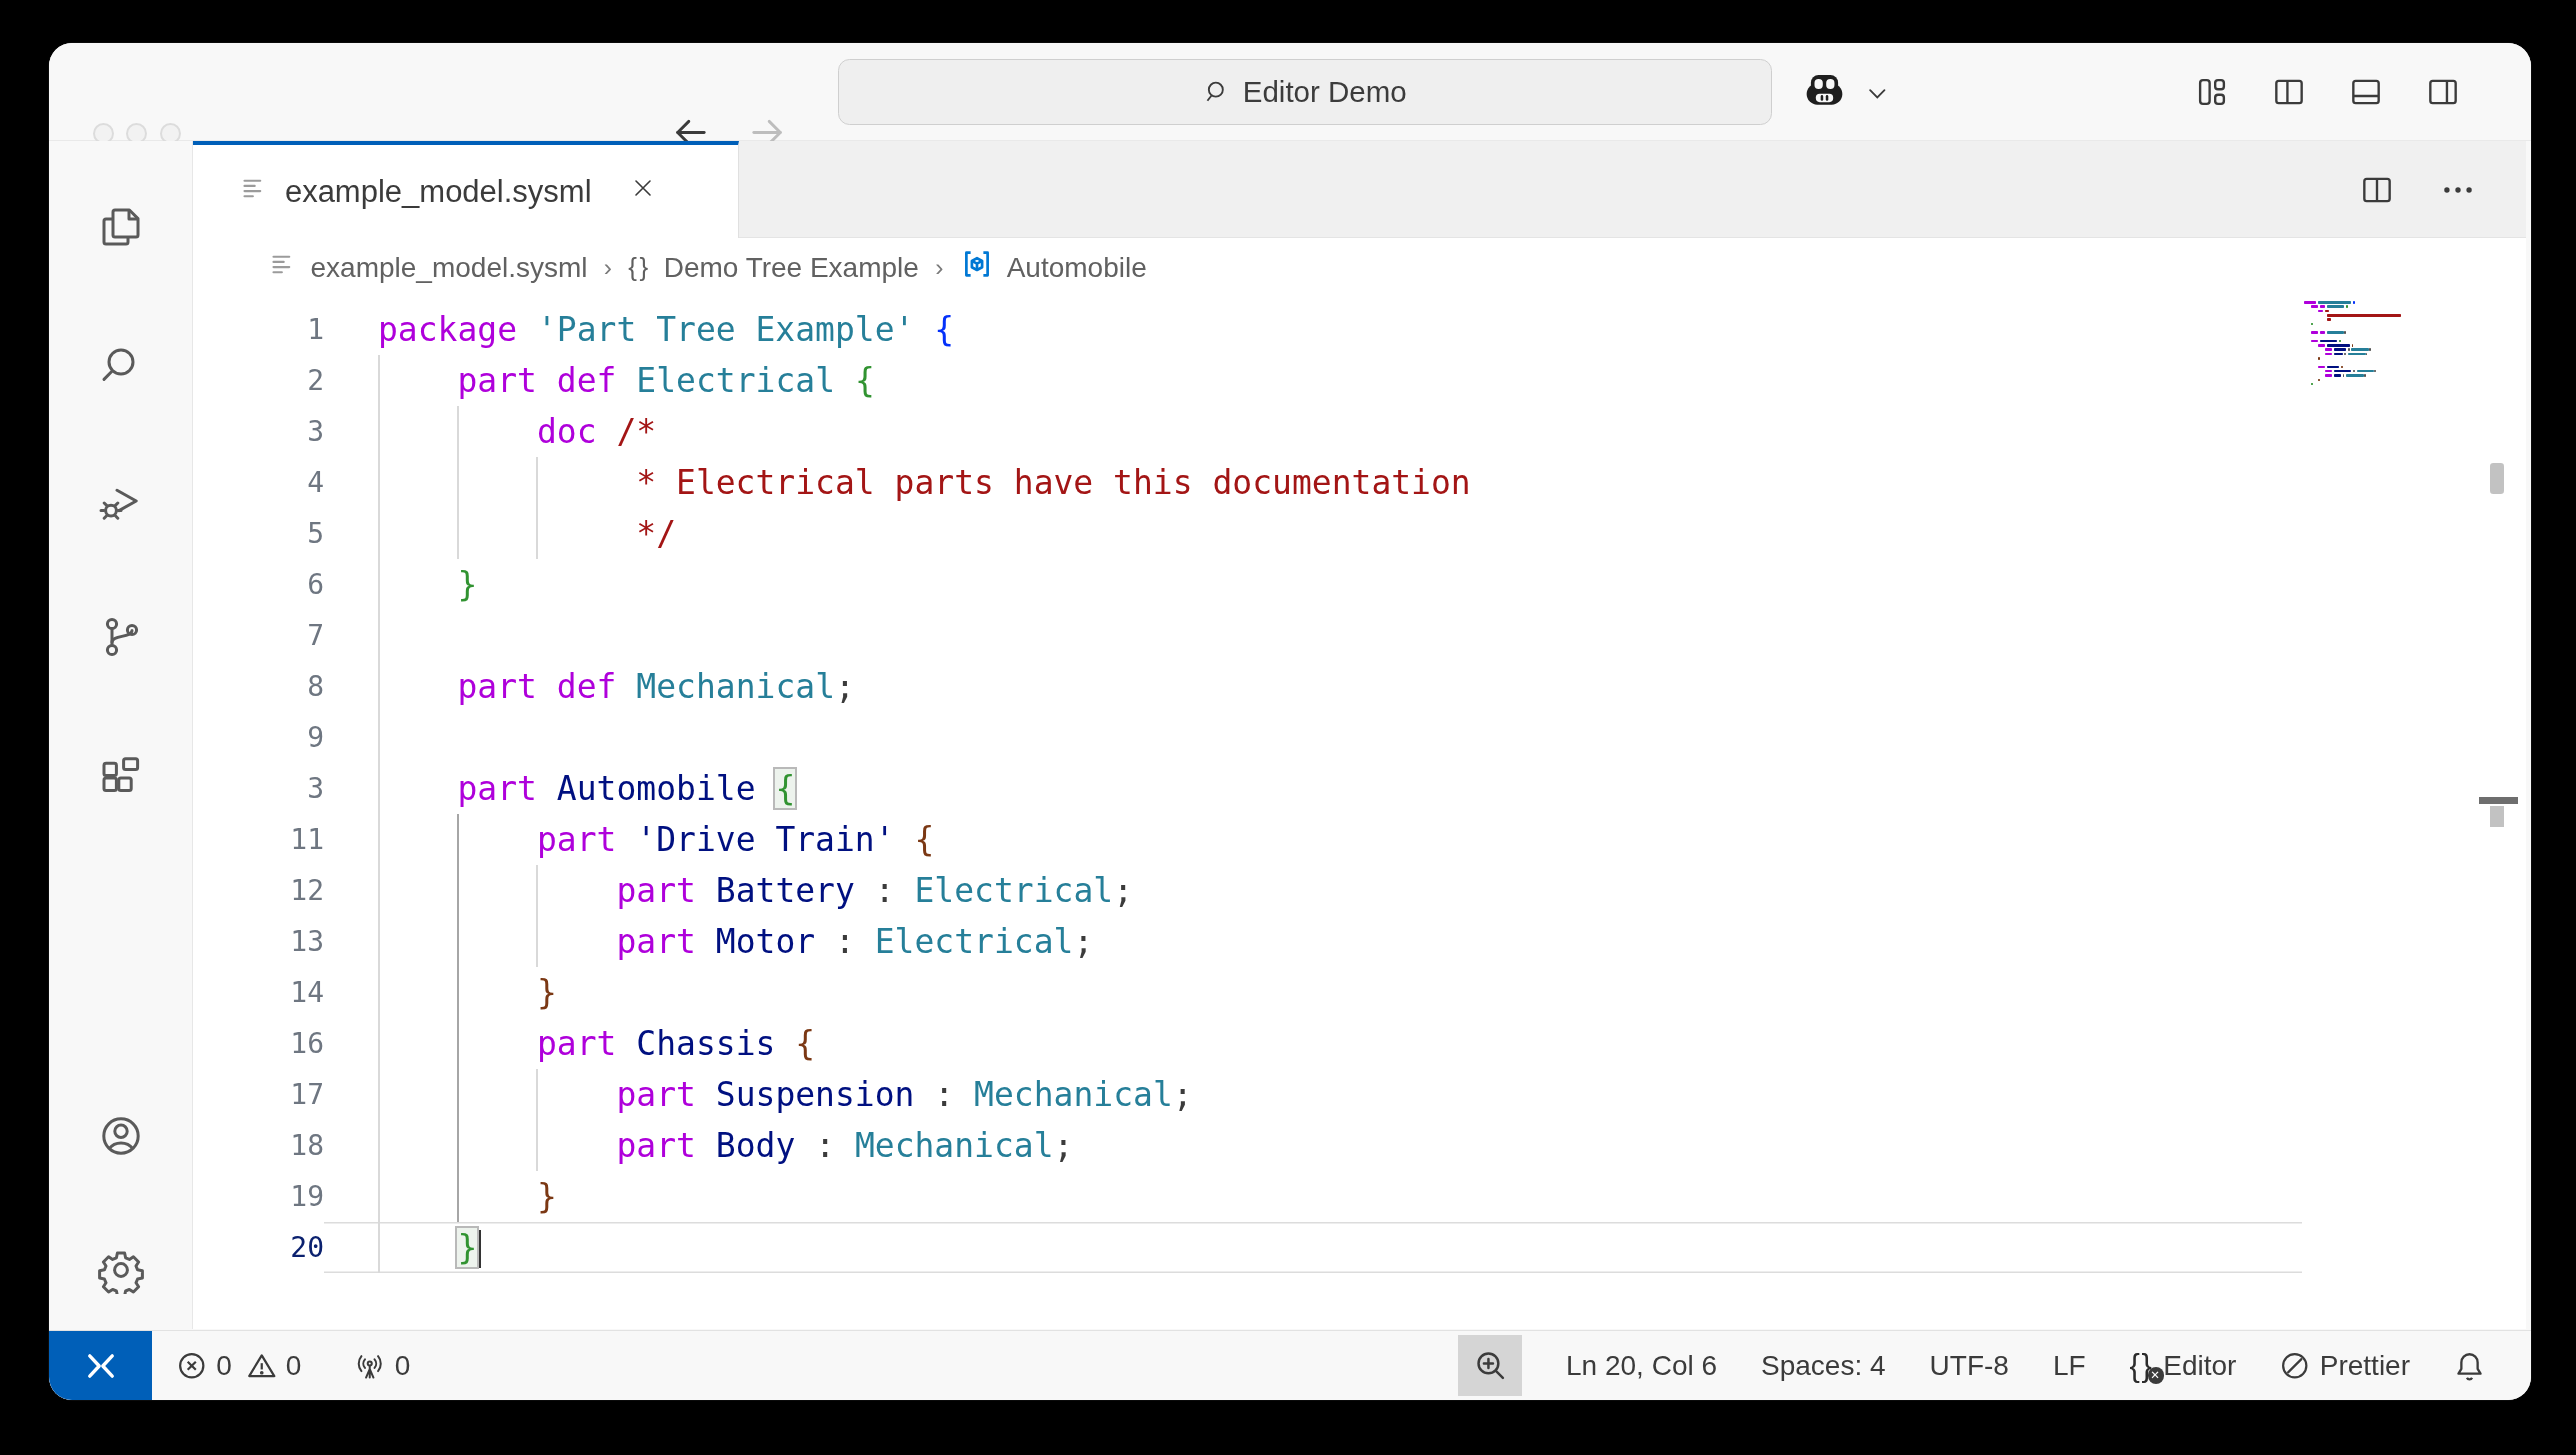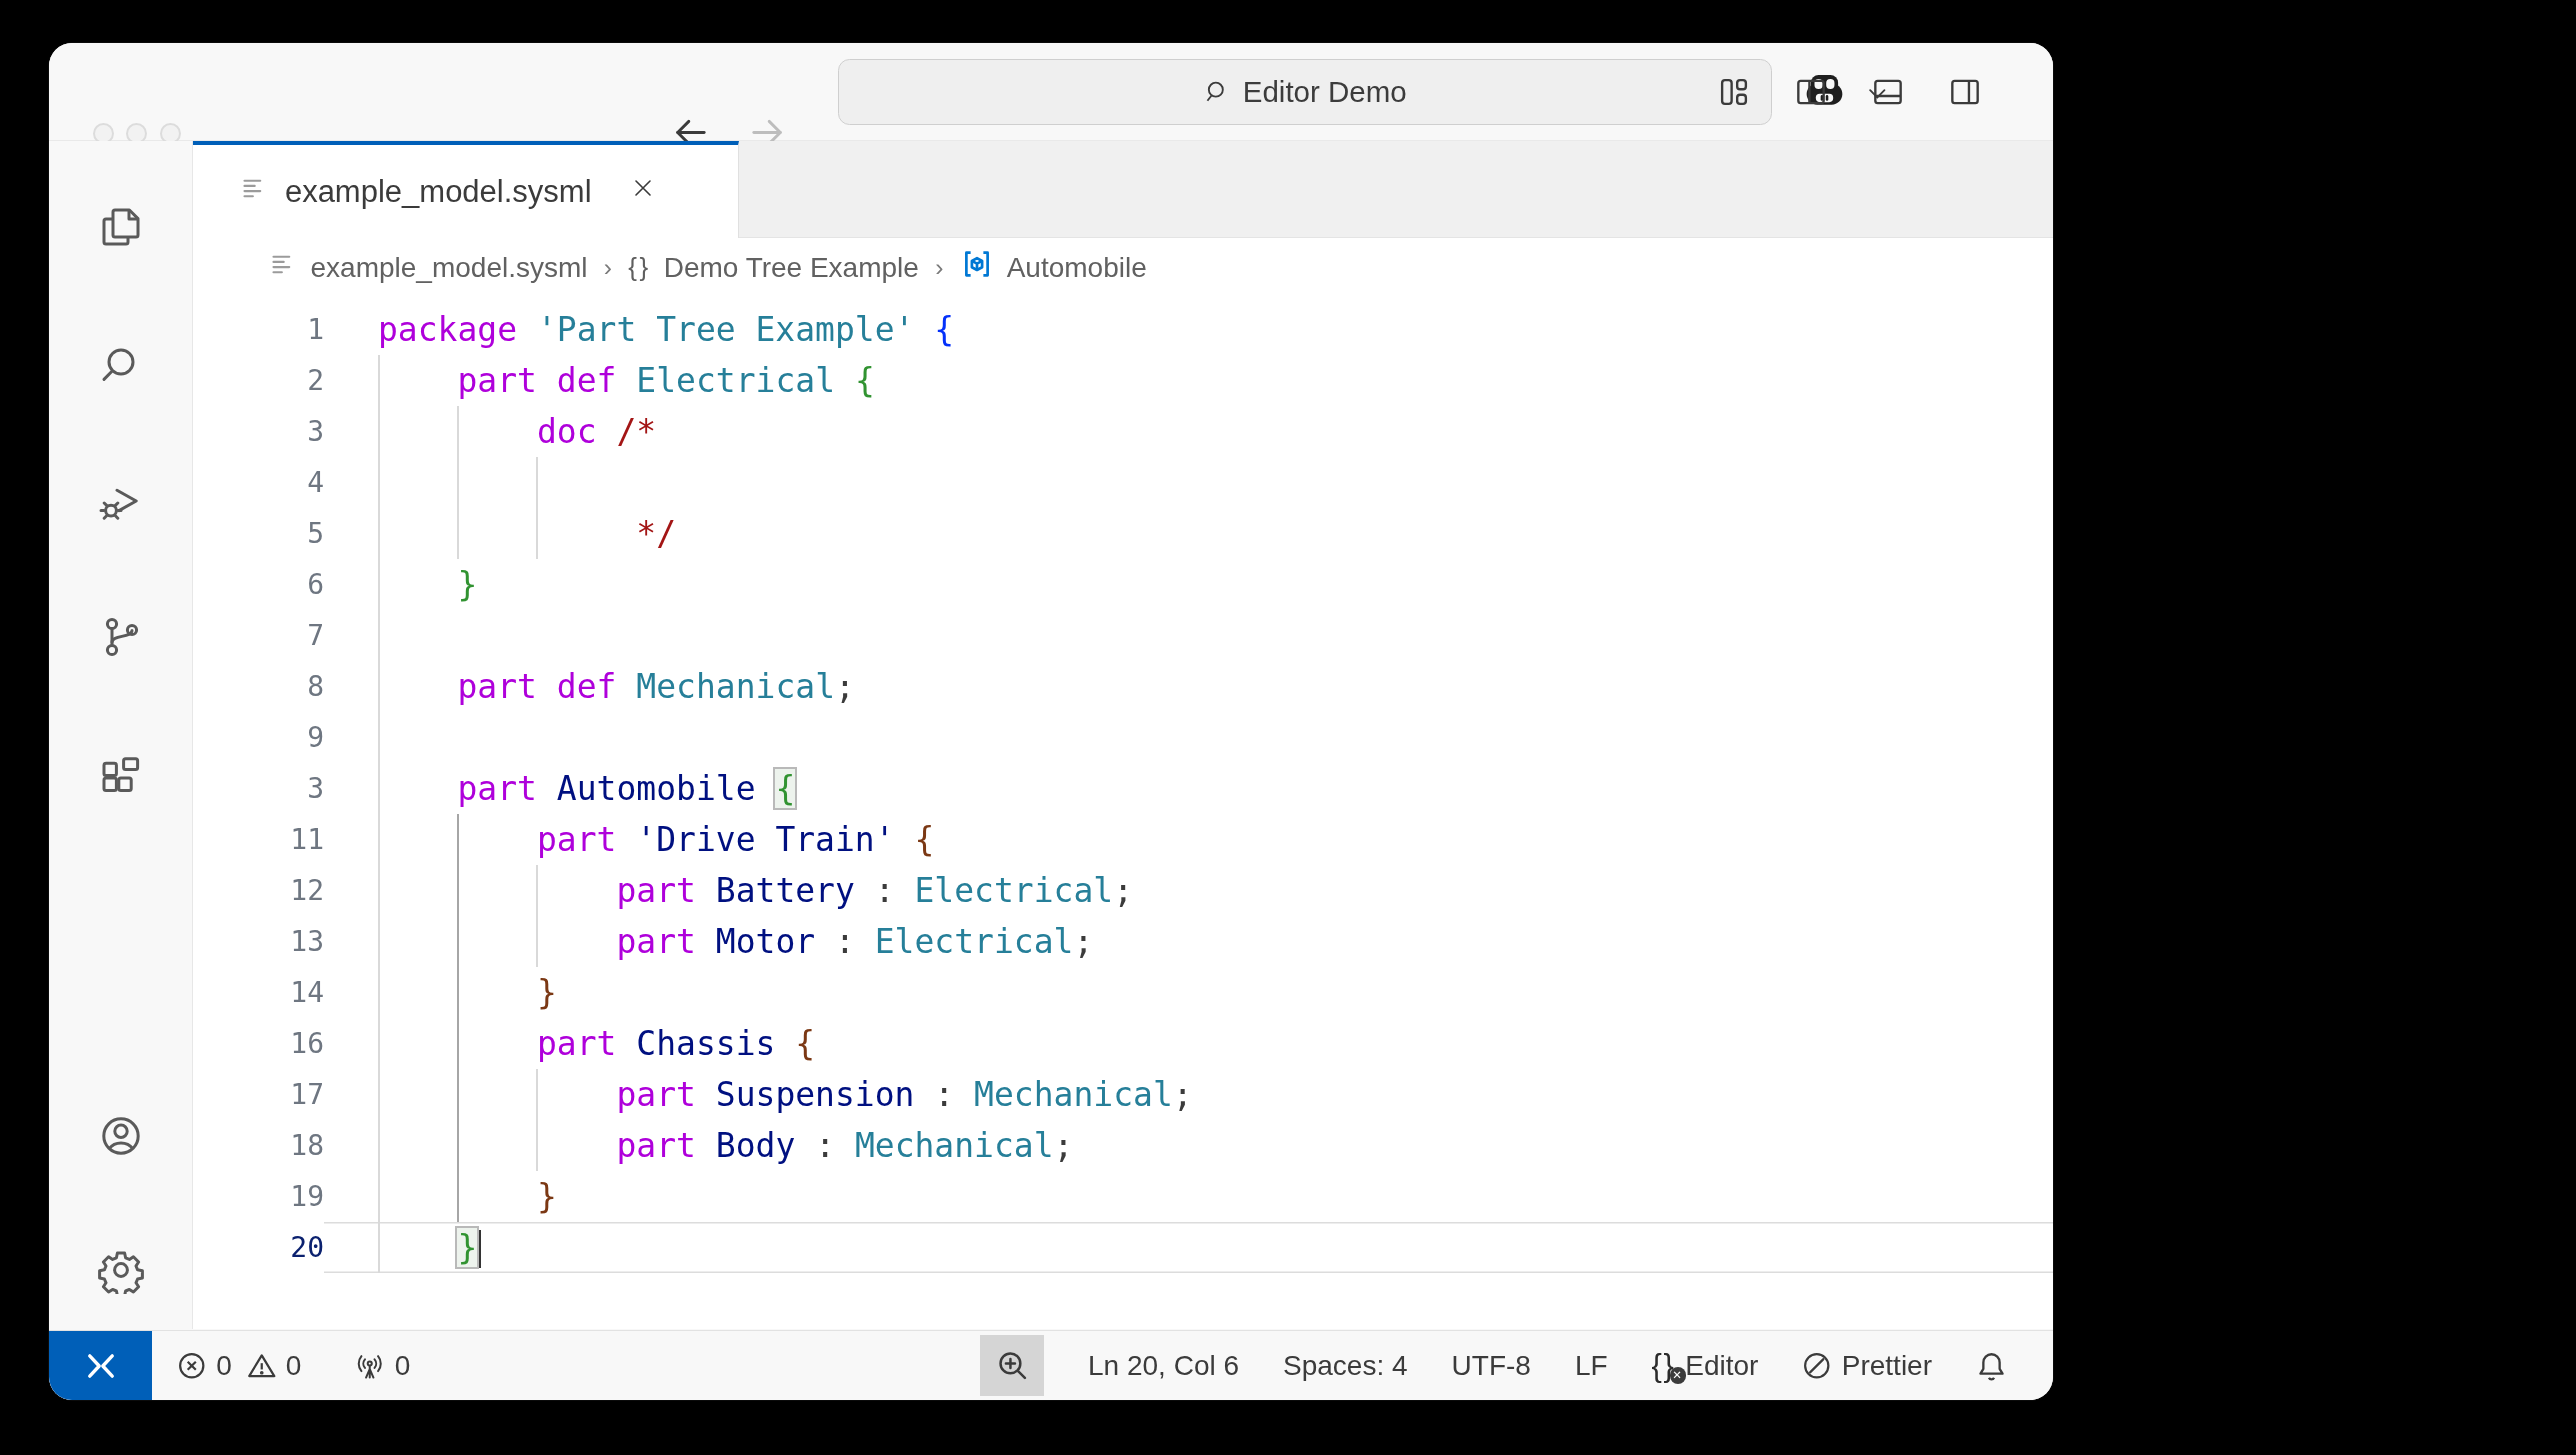--- a/index.html
+++ b/index.html
@@ -1,19 +1,19 @@
 <!DOCTYPE html>
 <html style="font-size:13px"><head>
 <meta charset="utf-8">
 <style>
   * { margin:0; padding:0; box-sizing:border-box; }
   html,body { background:#000; }
   .stage { position:relative; width:2576px; height:1455px; background:#000; overflow:hidden;
            font-family:"Liberation Sans","DejaVu Sans",sans-serif; }
-  .window { position:absolute; left:49px; top:43px; width:2004px; height:1357px;
+  .window { position:absolute; left:49px; top:43px; width:2482px; height:1357px;
             background:#F8F8F8; border-radius:23px; overflow:hidden;
             box-shadow:0 0 0 0.8px rgba(255,255,255,.06); }
 
   
   .titlebar { position:absolute; left:0; top:0; width:100%; height:98px; background:#F8F8F8;
               border-bottom:0.8px solid #E9E9E9; }
   .traffic { position:absolute; left:44px; top:80px; display:flex; gap:12.3px; }
   .traffic span { width:21px; height:21px; border-radius:50%; border:2.5px solid #DCDCDC; background:#F2F2F2; }
   .nav { position:absolute; left:621px; top:69px; display:flex; gap:36px; }
   .nav svg { width:41px; height:41px; }
@@ -283,21 +283,21 @@
             <div class="row">
               <div class="gutter">2</div>
               <div class="code"><i class="guide" style="left: 54px;"></i><span class="t-pl">    </span><span class="t-kw">part</span><span class="t-pl"> </span><span class="t-kw">def</span><span class="t-pl"> </span><span class="t-ty">Electrical</span><span class="t-pl"> </span><span class="t-b2">{</span></div>
             </div>
             <div class="row">
               <div class="gutter">3</div>
               <div class="code"><i class="guide" style="left: 54px;"></i><i class="guide" style="left: 133px;"></i><span class="t-pl">        </span><span class="t-kw">doc</span><span class="t-pl"> </span><span class="t-cm">/*</span></div>
             </div>
             <div class="row">
               <div class="gutter">4</div>
-              <div class="code"><i class="guide" style="left: 54px;"></i><i class="guide" style="left: 133px;"></i><i class="guide" style="left: 212px;"></i><span class="t-pl">             </span></div>
+              <div class="code"><i class="guide" style="left: 54px;"></i><i class="guide" style="left: 133px;"></i><i class="guide" style="left: 212px;"></i><span class="t-pl">             </span><span class="t-cm">* Electrical parts have this documentation</span></div>
             </div>
             <div class="row">
               <div class="gutter">5</div>
               <div class="code"><i class="guide" style="left: 54px;"></i><i class="guide" style="left: 133px;"></i><i class="guide" style="left: 212px;"></i><span class="t-pl">             </span><span class="t-cm">*/</span></div>
             </div>
             <div class="row">
               <div class="gutter">6</div>
               <div class="code"><i class="guide" style="left: 54px;"></i><span class="t-pl">    </span><span class="t-b2">}</span></div>
             </div>
             <div class="row">

